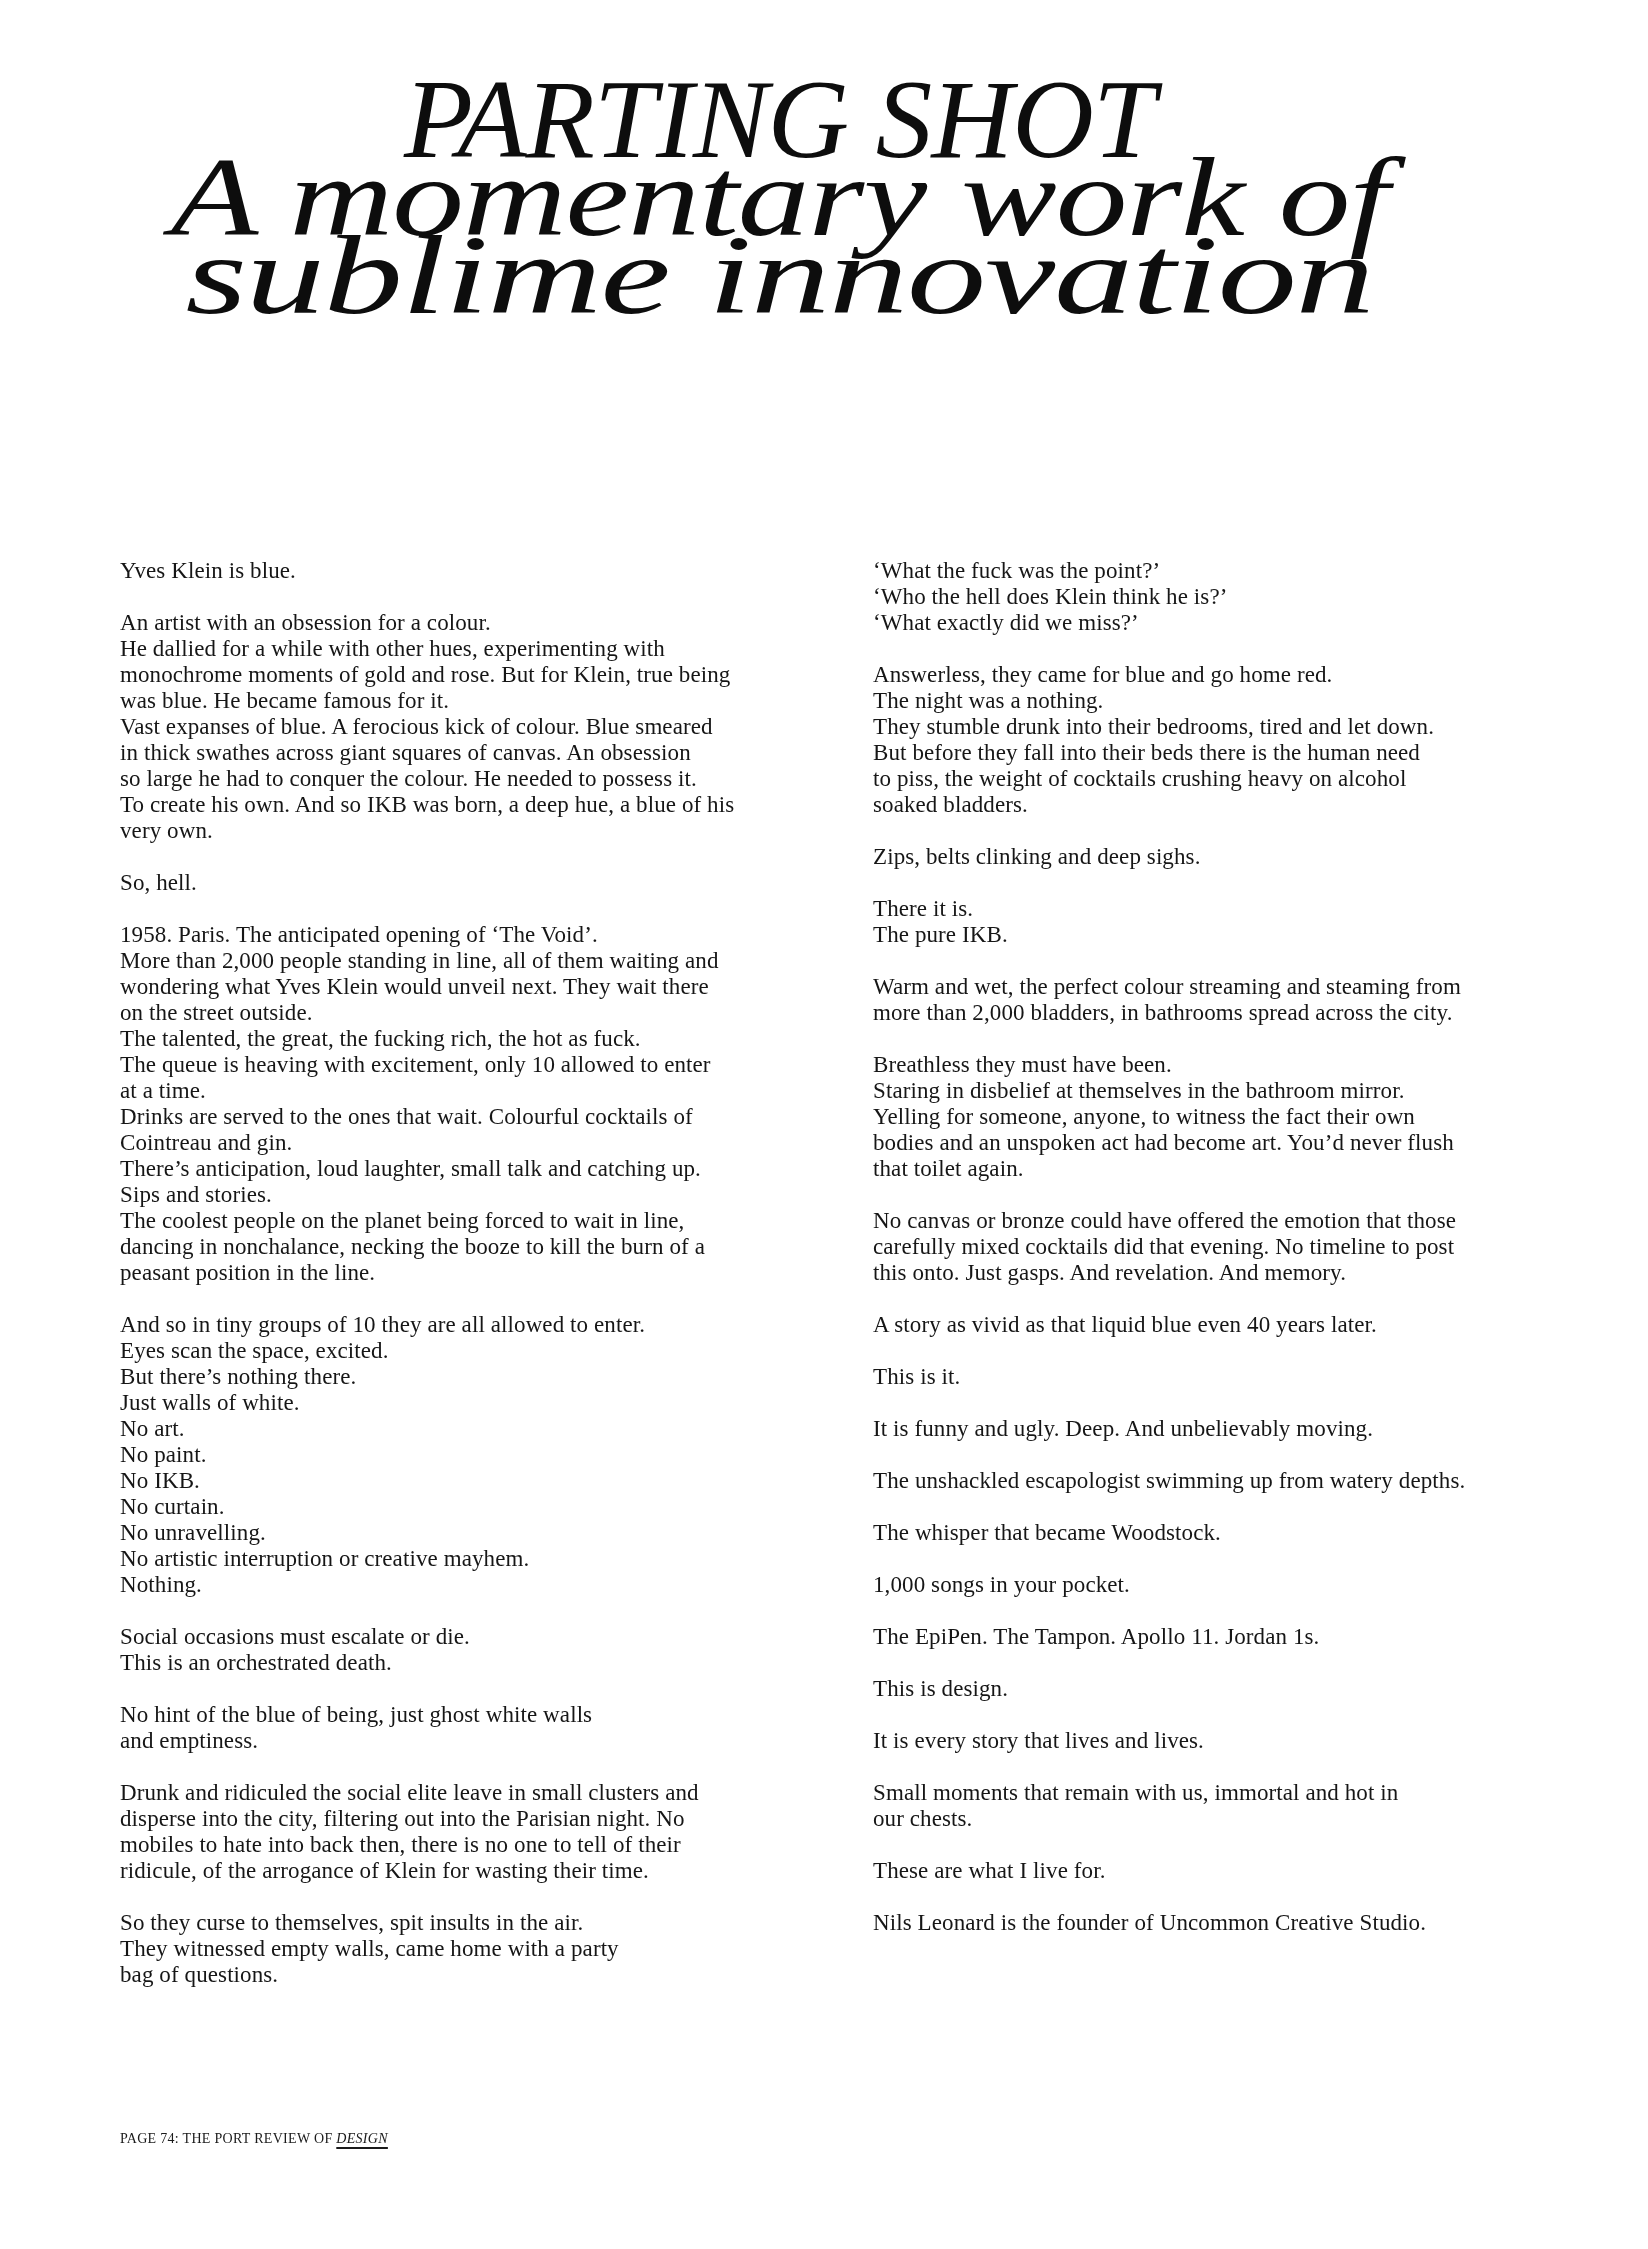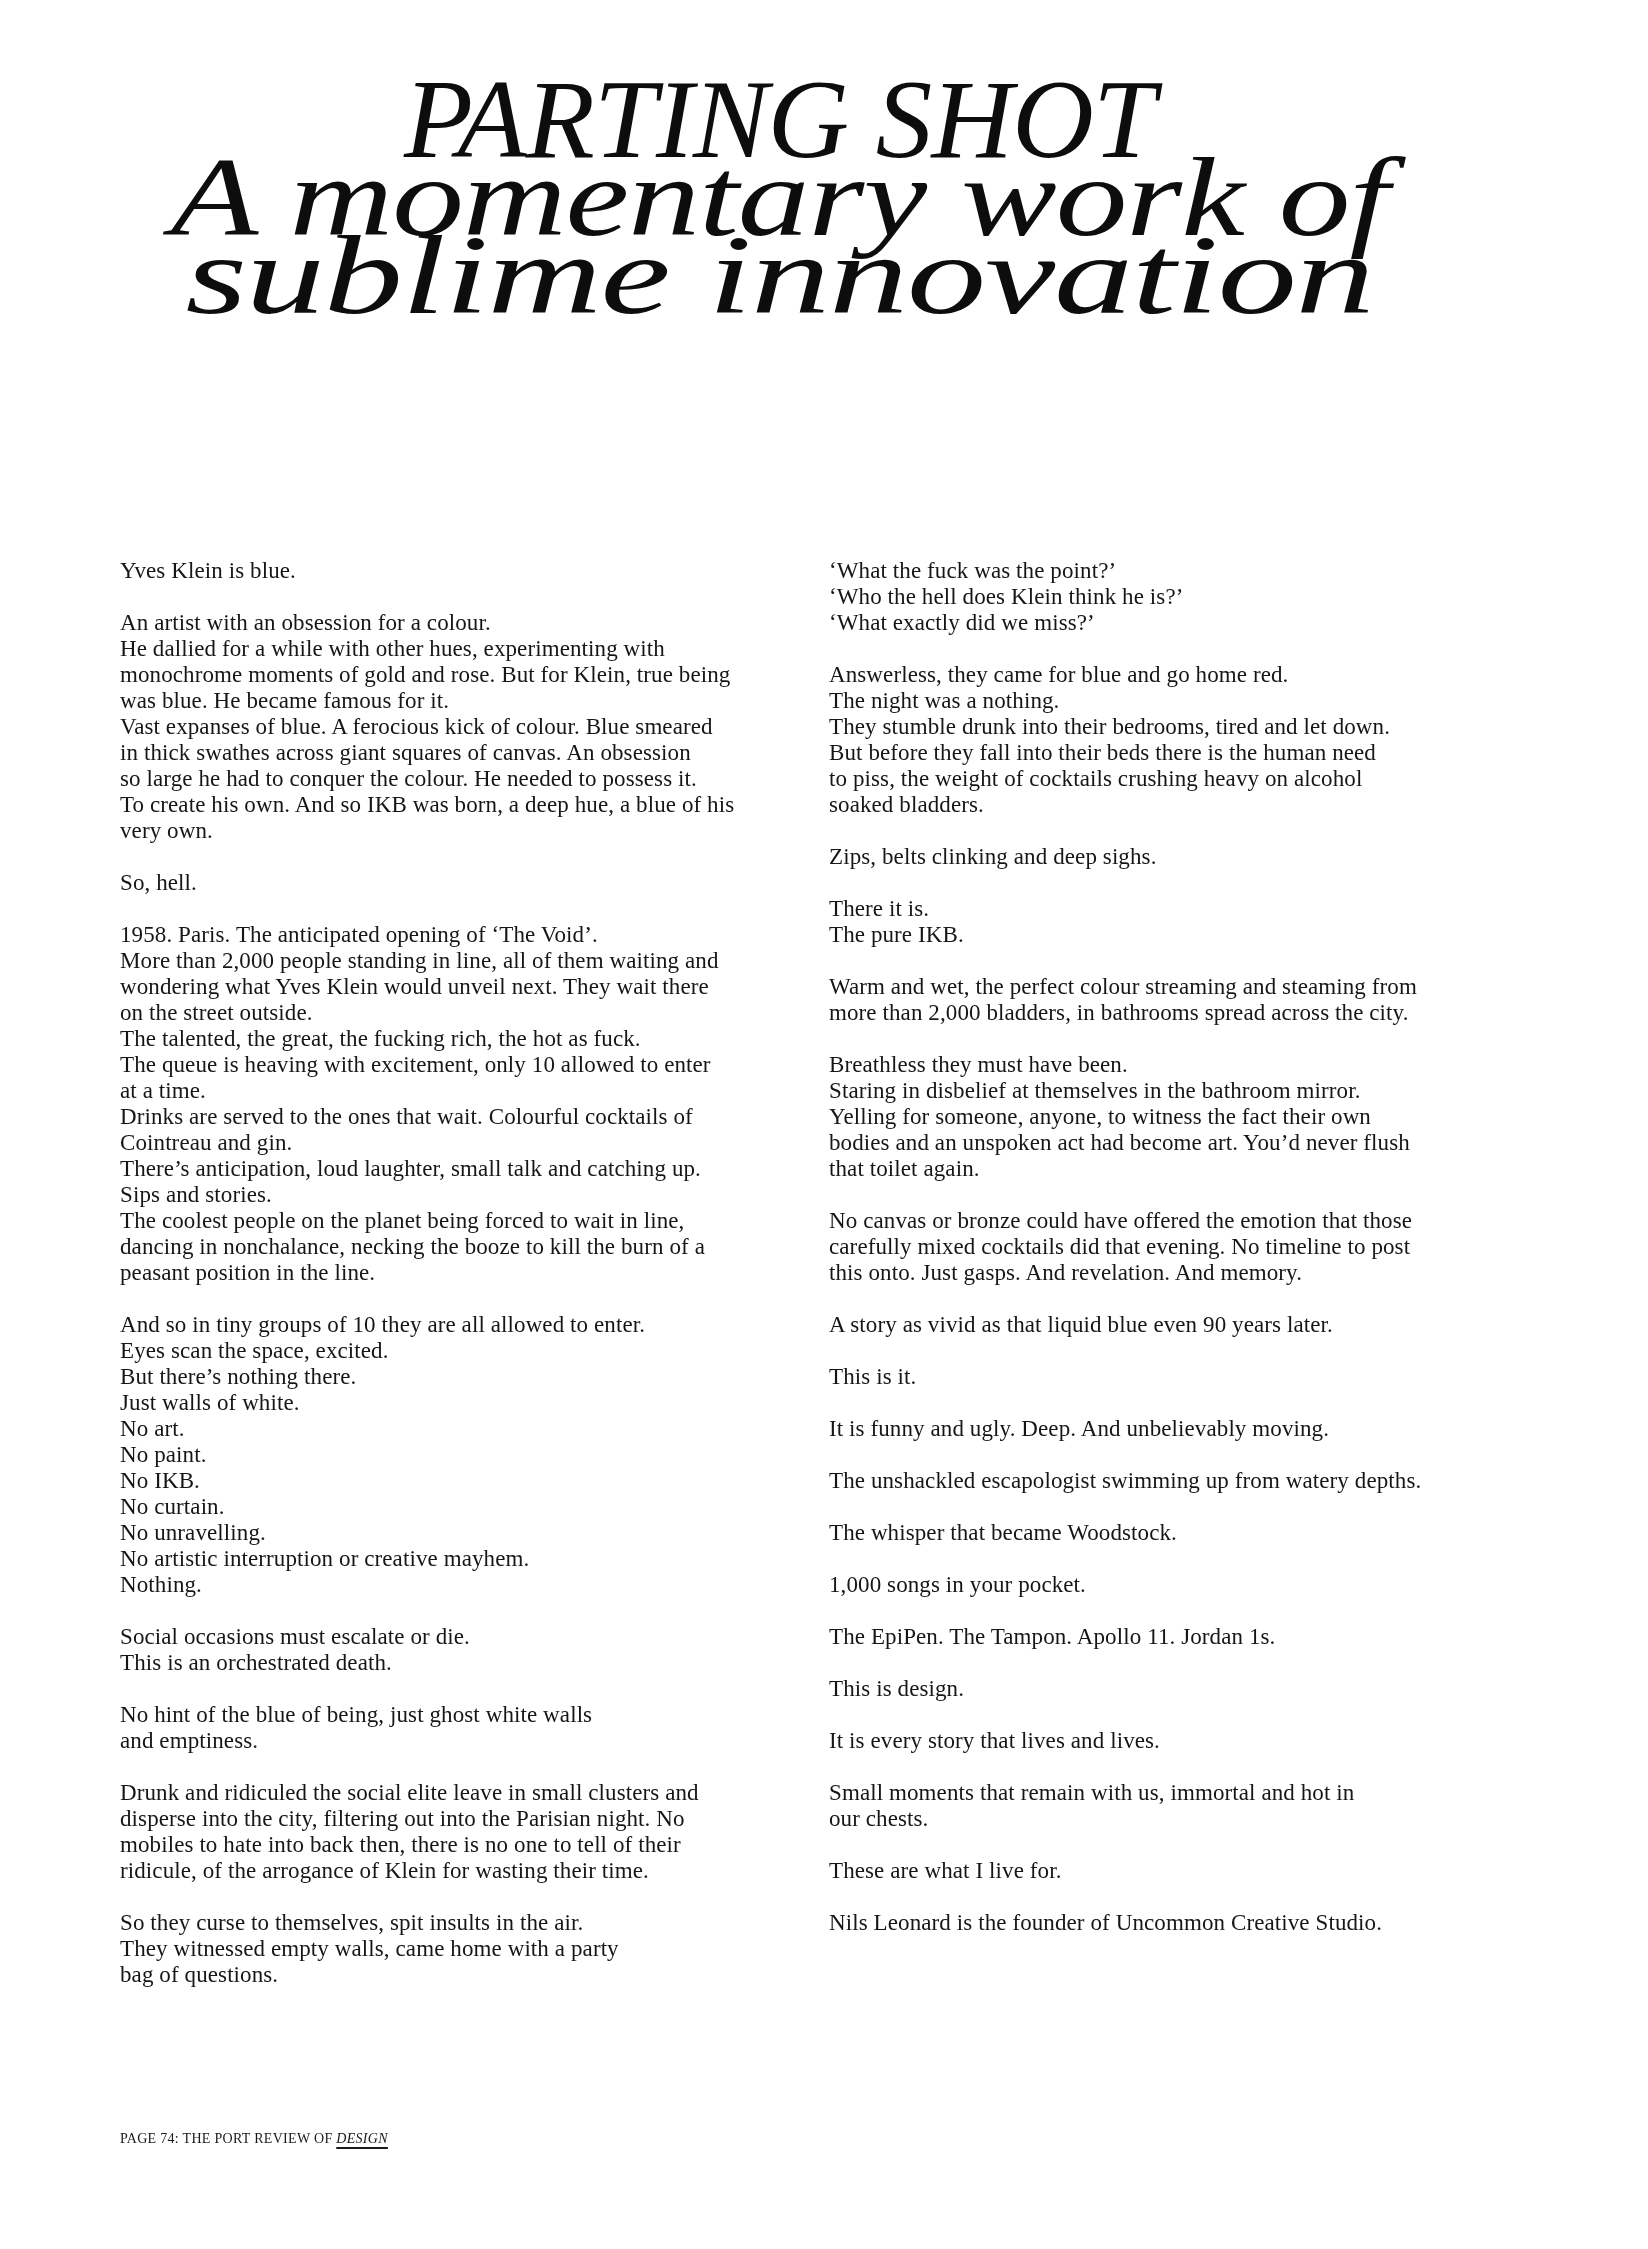--- a/index.html
+++ b/index.html
@@ -28,21 +28,21 @@
   
   .column{
     position:absolute;
     top:542px;
     width:720px;
     font-size:23px;
     line-height:26px;
     letter-spacing:0.1px;
   }
   .col-left{left:120px;}
-  .col-right{left:829px;}
+  .col-right{left:873px;}
   .column p{
     margin:16px 0 26px 0;
     white-space:pre-line;
   }
   .column p.italic{}
   
   .footer{
     position:absolute;
     top:2131px;left:120px;
     font-size:14px;
@@ -132,21 +132,21 @@
   <p>Warm and wet, the perfect colour streaming and steaming from
 more than 2,000 bladders, in bathrooms spread across the city.</p>
   <p>Breathless they must have been.
 Staring in disbelief at themselves in the bathroom mirror.
 Yelling for someone, anyone, to witness the fact their own
 bodies and an unspoken act had become art. You’d never flush
 that toilet again.</p>
   <p>No canvas or bronze could have offered the emotion that those
 carefully mixed cocktails did that evening. No timeline to post
 this onto. Just gasps. And revelation. And memory.</p>
-  <p>A story as vivid as that liquid blue even 90 years later.</p>
+  <p>A story as vivid as that liquid blue even 40 years later.</p>
   <p>This is it.</p>
   <p>It is funny and ugly. Deep. And unbelievably moving.</p>
   <p>The unshackled escapologist swimming up from watery depths.</p>
   <p>The whisper that became Woodstock.</p>
   <p>1,000 songs in your pocket.</p>
   <p>The EpiPen. The Tampon. Apollo 11. Jordan 1s.</p>
   <p>This is design.</p>
   <p>It is every story that lives and lives.</p>
   <p>Small moments that remain with us, immortal and hot in
 our chests.</p>

